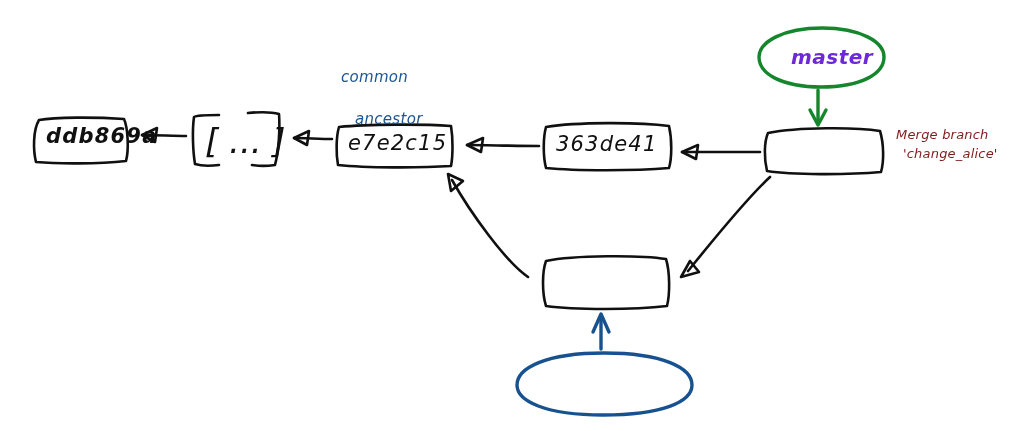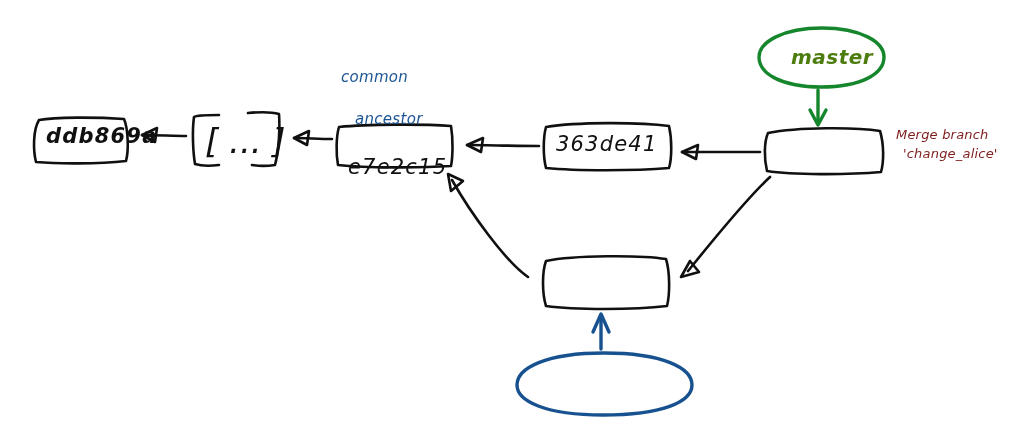--- a/index.html
+++ b/index.html
@@ -39,21 +39,21 @@
     letter-spacing: 1.2px;
     font-style: italic;
     font-weight: 400;
   }
   .ref-label {
     font-size: 20px;
     font-style: italic;
     font-weight: 600;
     letter-spacing: 0.5px;
   }
-  .ref-master { color: #4d7c0f; }
+  .ref-master { color: #6d28d9; }
   .ref-alice  { color: #17518f; }
   .note-text {
     color: #1c5593;
     font-size: 15px;
     font-style: italic;
     font-weight: 400;
     letter-spacing: 0.3px;
   }
   .note-small {
     color: #7f1d1d;
@@ -118,21 +118,21 @@
       <path d="M604,353 C663,353 692,368 692,385 C692,402 662,415 603,415 C545,415 517,401 517,385 C517,368 546,353 604,353 Z"></path>
       <path d="M601,349 C601,337 601,327 601,316"></path>
       <path d="M593,332 L601,314 L609,332"></path>
     </g>
   </svg>
 
   <div class="hw-text commit-label" style="left:46px; top:124px;font-weight:bold;">ddb869a</div>
 
   <div class="hw-text ellipsis-label" style="left:205px; top:121px;">[ ... ]</div>
 
-  <div class="hw-text commit-label" style="left:348px; top:131px;margin-top:24px;">e7e2c15</div>
+  <div class="hw-text commit-label" style="left:348px; top:131px;">e7e2c15</div>
 
   <div class="hw-text commit-label" style="left:556px; top:132px;">363de41</div>
 
 
 
   <div class="hw-text ref-label ref-master" style="left:791px; top:46px;">master</div>
 
 
   <div class="hw-text note-text" style="left:341px; top:69px;">common</div>
   <div class="hw-text note-text" style="left:355px; top:90px;margin-top:21px;">ancestor</div>

